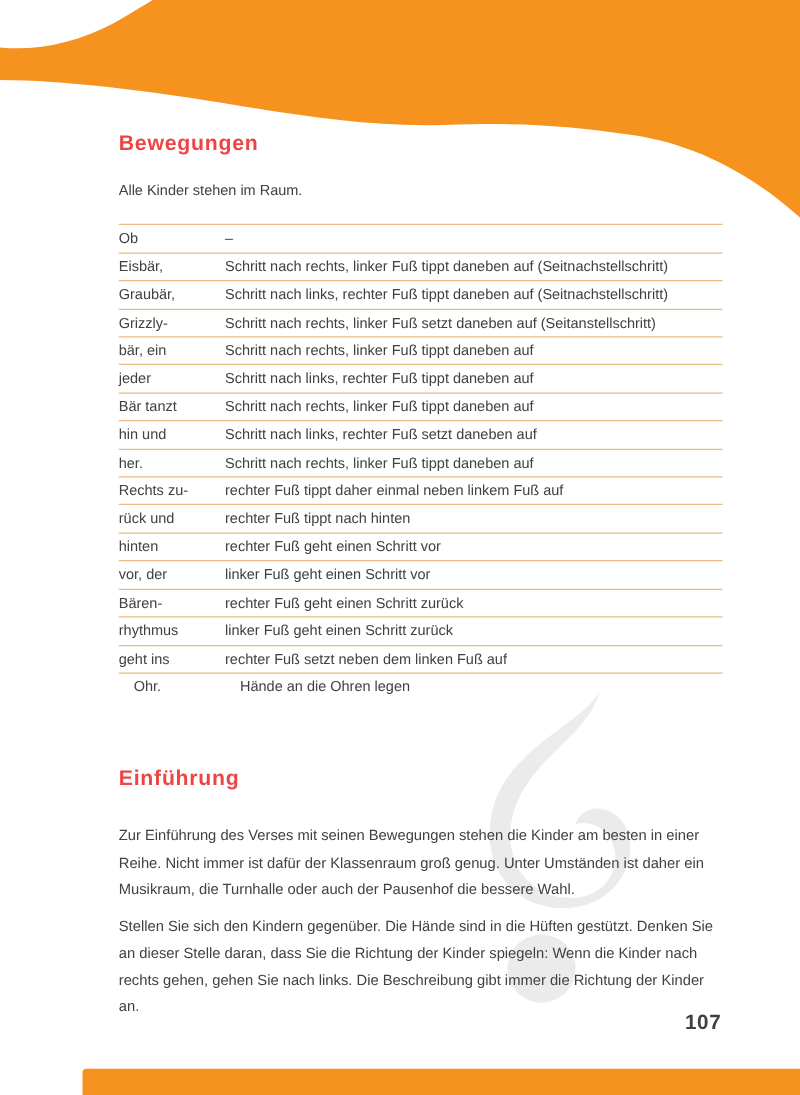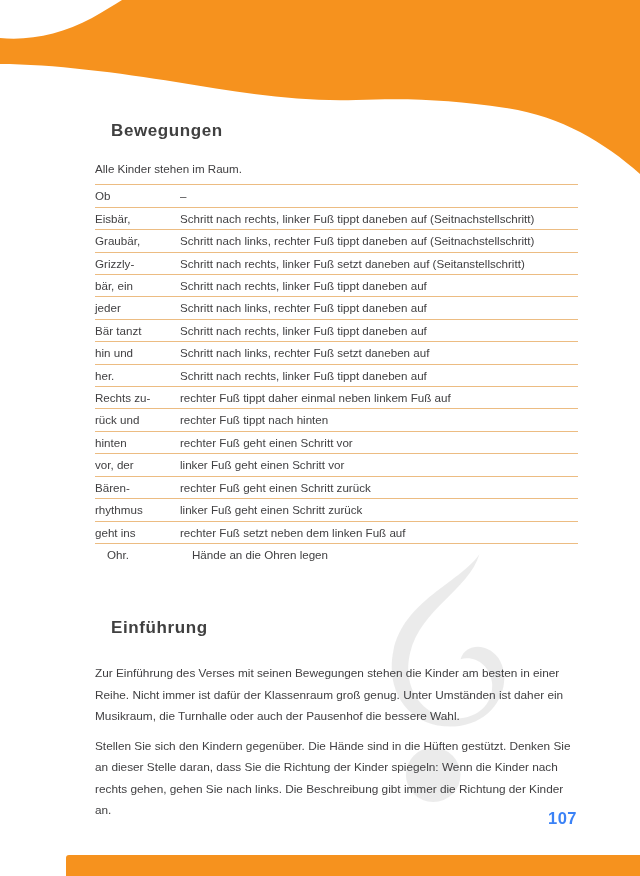--- a/index.html
+++ b/index.html
@@ -6,26 +6,26 @@
   .page {
     position:relative; width:640px; height:876px; background:#ffffff;
     overflow:hidden;
     font-family:"Liberation Sans","DejaVu Sans",sans-serif;
     color:#414042;
   }
   .top-wave { position:absolute; top:0; left:0; z-index:1; display:block; }
   .watermark { position:absolute; left:345px; top:548px; z-index:1; }
   .content { position:absolute; left:95px; width:483px; top:106px; z-index:2; }
   .section-title {
-    font-size:17px; font-weight:800; color:#404040;
-    letter-spacing:0.6px; margin:16px; line-height:18px;
+    font-size:17px; font-weight:800; color:#ef4444;
+    letter-spacing:0.6px; margin:0; line-height:18px;
   }
   .movements-intro {
     margin-top:22px; font-size:11.6px; line-height:13.4px;
-    padding-bottom:9px; border-bottom:1px solid #ecbc82;
+    padding-bottom:20px; border-bottom:1px solid #ecbc82;
   }
   .mtable { width:100%; }
   .mrow {
     display:flex; align-items:flex-end;
     padding:4px 0; line-height:13.4px; font-size:11.6px;
     border-bottom:1px solid #ecbc82;
   }
   .mrow:last-child { border-bottom:none;margin-left:12px; }
   .cell-word { flex:0 0 85px; width:85px; }
   .cell-move { flex:1; }
@@ -142,17 +142,17 @@
     </div>
 
     <h1 class="section-title second">Einführung</h1>
 
     <p class="para">Zur Einführung des Verses mit seinen Bewegungen stehen die Kinder am besten in einer Reihe. Nicht immer ist dafür der Klassenraum groß genug. Unter Umständen ist daher ein Musikraum, die Turnhalle oder auch der Pausenhof die bessere Wahl.</p>
 
     <p class="para">Stellen Sie sich den Kindern gegenüber. Die Hände sind in die Hüften gestützt. Denken Sie an dieser Stelle daran, dass Sie die Richtung der Kinder spiegeln: Wenn die Kinder nach rechts gehen, gehen Sie nach links. Die Beschreibung gibt immer die Richtung der Kinder an.</p>
 
   </div>
 
-  <div class="page-number" style="color:#3b82f6;">107</div>
+  <div class="page-number" style="color:#404040;">107</div>
 
   <div class="bottom-bar" style="background:#F6921E;"></div>
 
 </div>
 
 </body></html>

